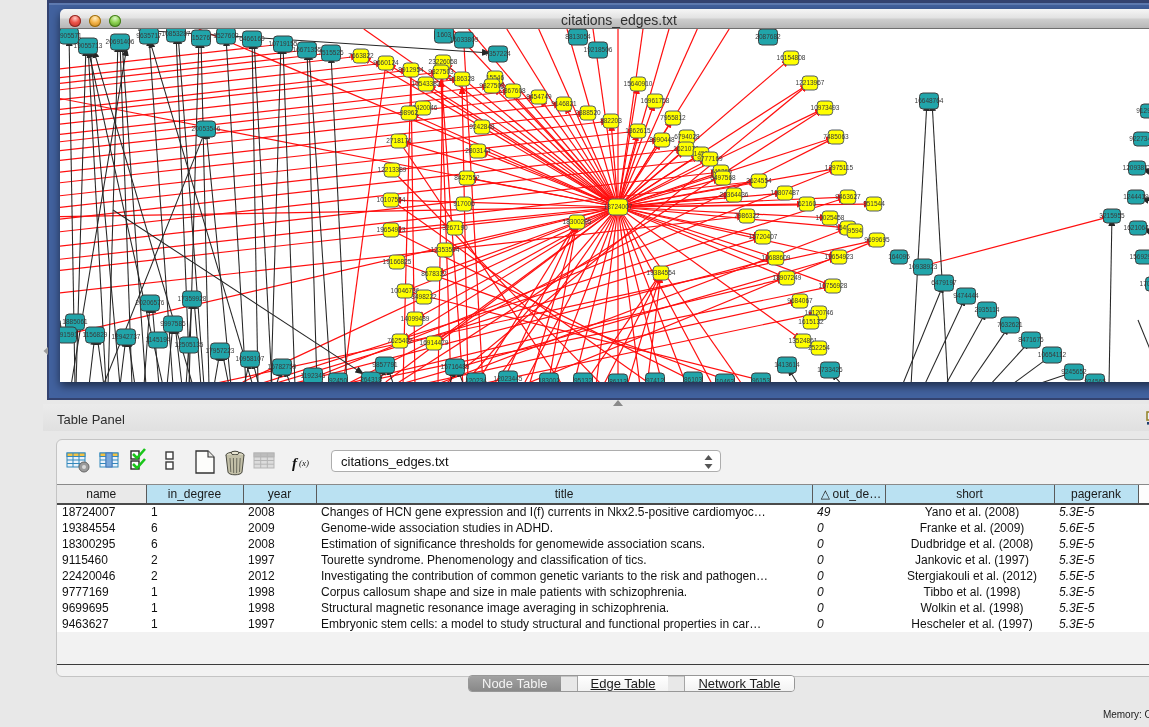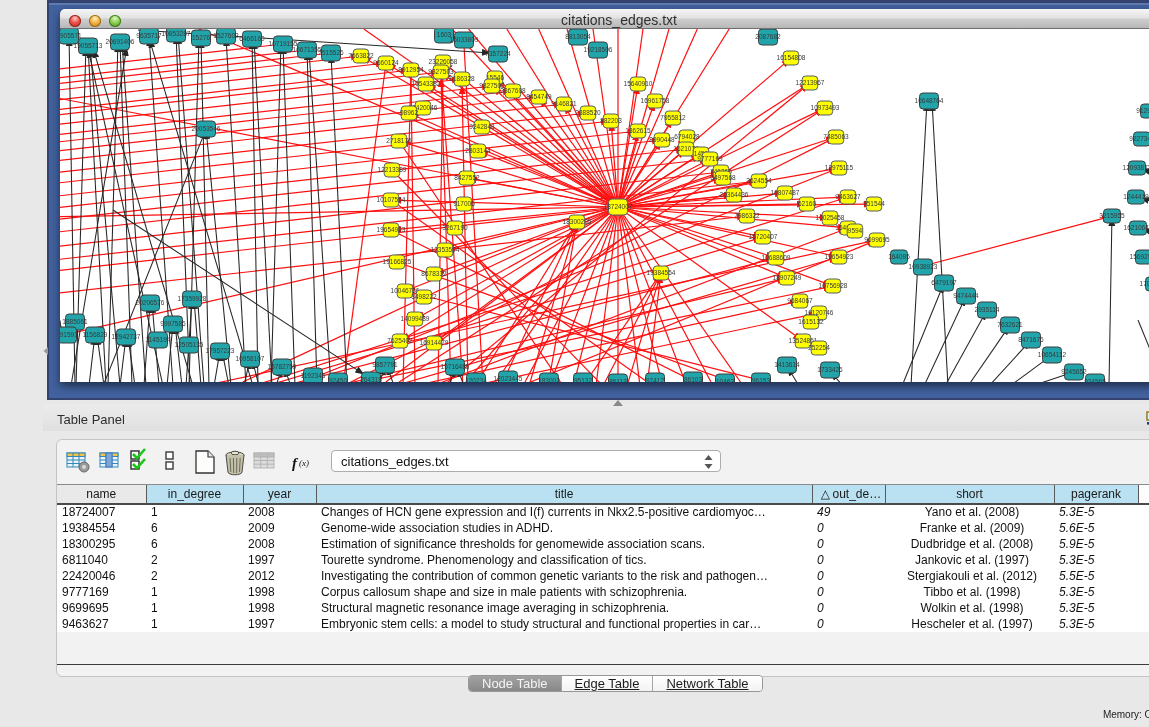--- a/index.html
+++ b/index.html
@@ -36,21 +36,21 @@
 #dt th.first { background:#e9e9e9; border-left:none; }
 #dt th.last { background:#fdfdfd; border-left:1px solid #5a5a5a; }
 #dt td { height:16px; padding:0 0 0 5px; color:#111; white-space:nowrap; overflow:hidden; }
 #dt .c6 { text-align:center; }
 #dt .c5,#dt .c7 { padding-left:5px;font-style:italic; }
 #tbot { position:absolute; left:14px; top:264px; width:1122px; height:1px; background:#3c3c3c; }
 #vsb { position:absolute; left:1120px; top:105px; width:15px; height:159px; background:#fafafa; }
 #vsb .th { position:absolute; left:2px; top:2px; width:10px; height:20px; background:#c3c3c3; border-radius:5px; }
 #tabs { position:absolute; left:425px; top:275px; height:17px; display:flex;
   border:1px solid #979797; border-radius:4px; overflow:hidden;
-  font-size:13px; }
+  font-size:13px;gap:16px; }
 #tabs div { padding:0 13px; height:17px; line-height:16px; }
 #tabs .sel { background:linear-gradient(180deg,#a2a2a2,#858585); color:#f4f4f4; }
 #tabs .un { background:linear-gradient(180deg,#ffffff,#f1f1f1); color:#1c1c1c; border-left:1px solid #a5a5a5;text-decoration:underline; }
 #mem { position:absolute; right:33px; top:309px; font-size:10px; color:#222; }
 #memdot { position:absolute; right:15px; top:307px; width:15px; height:15px; border-radius:50%;
   background:#35c93f; border:1.5px solid #3c3c3c; }
 #rstrip { position:absolute; left:1145px; top:0; width:4px; height:727px; background:#c0c0c0;
   border-left:1px solid #828282; }
 </style></head>
 <body>
@@ -700,21 +700,21 @@
 <tr>
             <td class="c1">18300295</td>
             <td class="c2">6</td>
             <td class="c3">2008</td>
             <td class="c4">Estimation of significance thresholds for genomewide association scans.</td>
             <td class="c5">0</td>
             <td class="c6">Dudbridge et al. (2008)</td>
             <td class="c7">5.9E‑5</td>
           </tr>
 <tr>
-            <td class="c1">6811040</td>
+            <td class="c1">9115460</td>
             <td class="c2">2</td>
             <td class="c3">1997</td>
             <td class="c4">Tourette syndrome. Phenomenology and classification of tics.</td>
             <td class="c5">0</td>
             <td class="c6">Jankovic et al. (1997)</td>
             <td class="c7">5.3E‑5</td>
           </tr>
 <tr>
             <td class="c1">22420046</td>
             <td class="c2">2</td>

